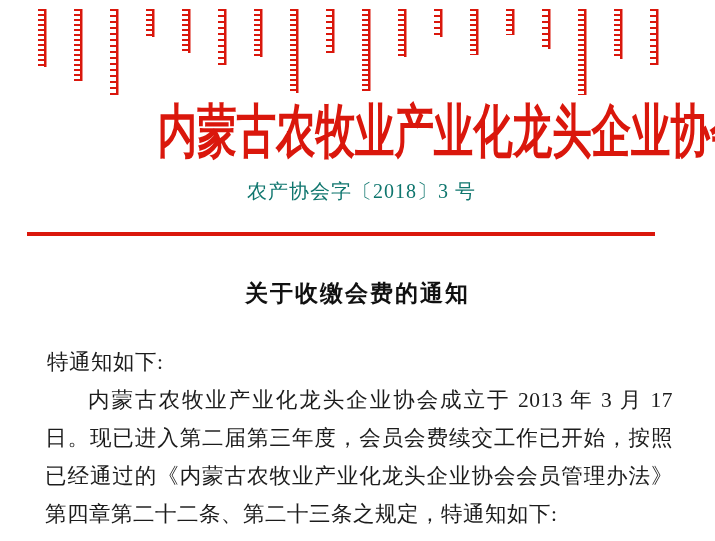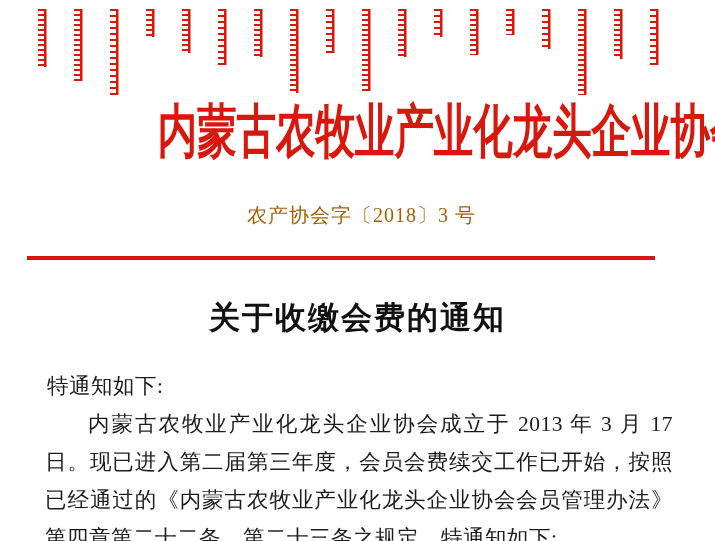--- a/index.html
+++ b/index.html
@@ -51,46 +51,46 @@
   }
   .org-title .squeeze {
     display: inline-block;
     transform: scaleX(0.68);
     transform-origin: 50% 50%;
     letter-spacing: 0px;
   }
 
   
   .doc-number {
-    margin-top: 36px;
+    margin-top: 12px;
     height: 24px;
     line-height: 24px;
     text-align: center;
     font-size: 20px;
     letter-spacing: 1px;
-    color: #a16207;
+    color: #0f766e;
     padding-left: 8px;
   }
 
   
   .red-rule {
     border: none;
     margin: 29px 0 0 27px;
     width: 628px;
     height: 3.5px;
     background: #da170c;
   }
 
   
   .notice-title {
     margin: 41px 0 0 0;
     height: 34px;
     line-height: 34px;
     text-align: center;
-    font-size: 31px;
+    font-size: 23px;
     font-weight: 700;
     letter-spacing: 2px;
     color: #111111;
   }
 
   
   .body-block {
     margin: 32px 0 0 45px;
     width: 628px;
     font-size: 21.5px;

